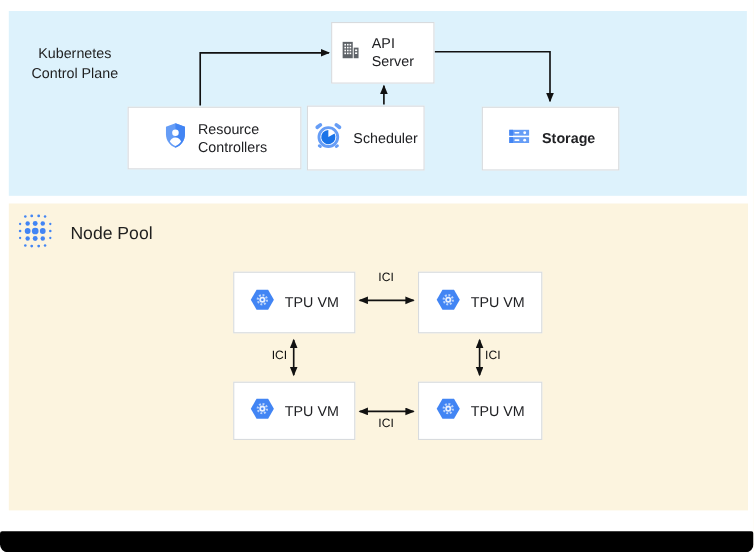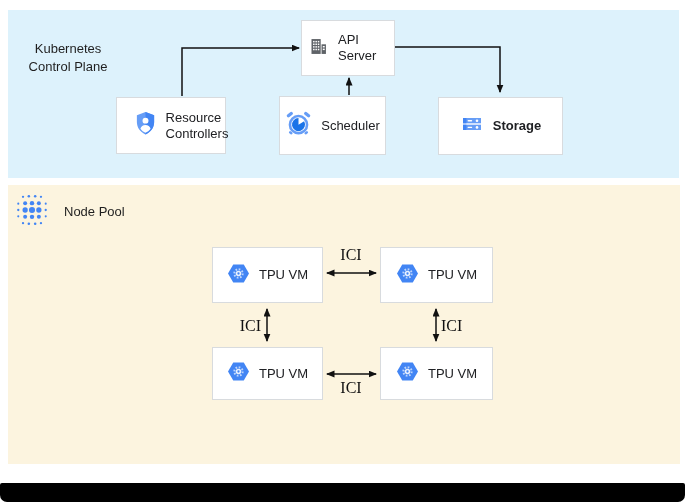--- a/index.html
+++ b/index.html
@@ -11,33 +11,33 @@
   .bottom-bar{position:absolute;left:0;top:483px;width:685px;height:19px;
               background:#000;border-radius:2px 2px 7px 7px;}
   .diagram-svg{position:absolute;left:0;top:0;width:685px;height:502px;
                pointer-events:none;z-index:2;}
   .node-box{position:absolute;background:#fff;border:1px solid #d8dbde;
             display:flex;align-items:center;justify-content:center;
             gap:9px;z-index:3;box-sizing:border-box;}
   .node-label{font-size:13px;line-height:1.2;color:#202124;}
   .cp-title{position:absolute;left:16px;top:40px;width:104px;text-align:center;
             font-size:13px;line-height:1.4;z-index:3;}
-  .np-title{position:absolute;left:64px;top:204px;font-size:13px;z-index:3;}
+  .np-title{position:absolute;left:64px;top:204px;font-size:16px;z-index:3;}
   .np-icon{position:absolute;left:13px;top:191px;z-index:3;}
   .machine-info{position:absolute;right:22px;top:192px;text-align:right;
                 font-size:13px;line-height:17px;z-index:3;}
-  .ici-label{position:absolute;font-size:16px;color:#111;z-index:3;font-family:Liberation Serif, serif;}
+  .ici-label{position:absolute;font-size:11px;color:#111;z-index:3;}
   .ici-top{left:338px;top:246px;width:26px;text-align:center;}
   .ici-bottom{left:338px;top:379px;width:26px;text-align:center;}
   .ici-left{left:237px;top:317px;width:24px;text-align:right;}
   .ici-right{left:441px;top:317px;width:24px;text-align:left;}
   
   .box-api{left:301px;top:20px;width:94px;height:56px;}
   .box-api .node-label{max-width:50px;}
-  .box-rc{left:116px;top:97px;width:110px;height:57px;padding-left:20px;}
+  .box-rc{left:116px;top:97px;width:158px;height:57px;padding-left:20px;}
   .box-rc .node-label{max-width:82px;}
   .box-sched{left:279px;top:96px;width:107px;height:59px;}
   .box-storage{left:438px;top:97px;width:125px;height:58px;font-weight:bold;}
   .box-tpu-tl{left:212px;top:247px;width:111px;height:56px;}
   .box-tpu-tr{left:380px;top:247px;width:113px;height:56px;}
   .box-tpu-bl{left:212px;top:347px;width:111px;height:53px;}
   .box-tpu-br{left:380px;top:347px;width:113px;height:53px;}
 </style>
 </head>
 <body>

